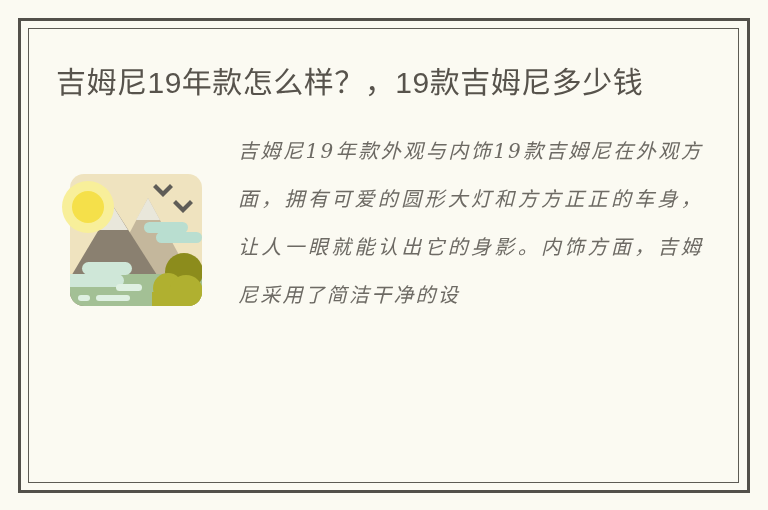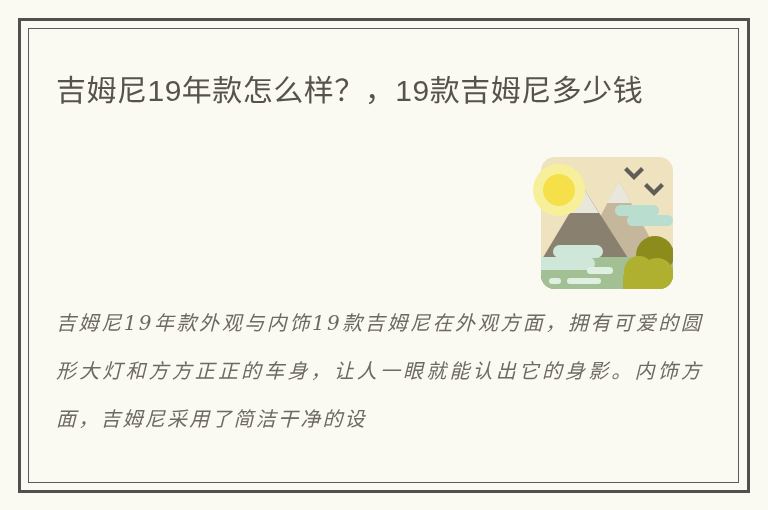--- a/index.html
+++ b/index.html
@@ -45,42 +45,41 @@
     pointer-events: none;
   }
 
   .content {
     position: absolute;
     left: 28px;
     top: 28px;
     right: 29px;
     bottom: 27px;
     box-sizing: border-box;
-    padding: 40px 30px 0 28px;
+    padding: 32px 30px 0 28px;
     border-radius: 13px;
   }
 
   
   .article-title {
     margin: 0;
     font-size: 30px;
     line-height: 45px;
     letter-spacing: 0.5px;
     font-weight: 500;
     color: #57534c;
     max-width: 600px;
     font-family: "Liberation Sans", "DejaVu Sans", sans-serif;
   }
 
   
   .article-body {
     display: flex;
-    align-items: flex-end;
+    align-items: center;
     margin-top: 28px;
-    flex-direction: column;
   }
 
   .thumb {
     position: relative;
     width: 160px;
     height: 152px;
     flex: 0 0 160px;
     margin-right: 22px;
     margin-top: 4px;
   }

